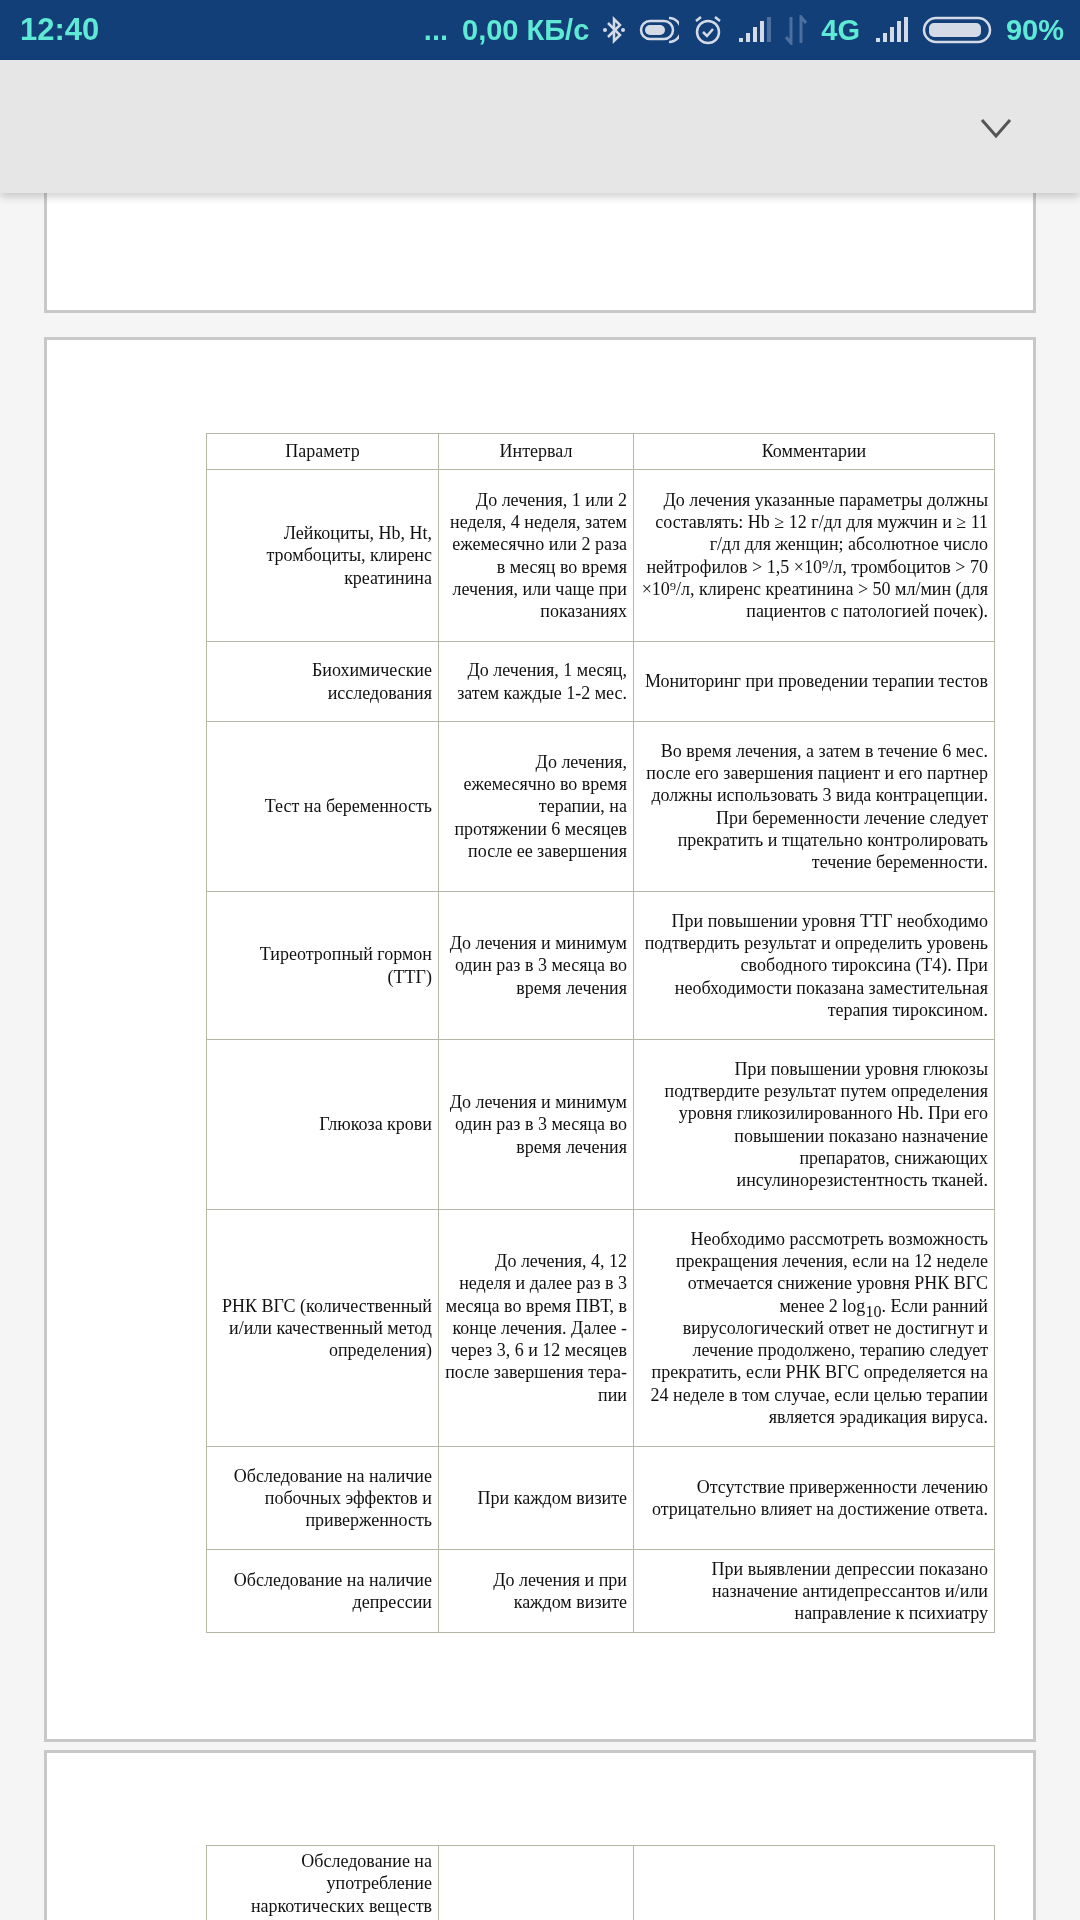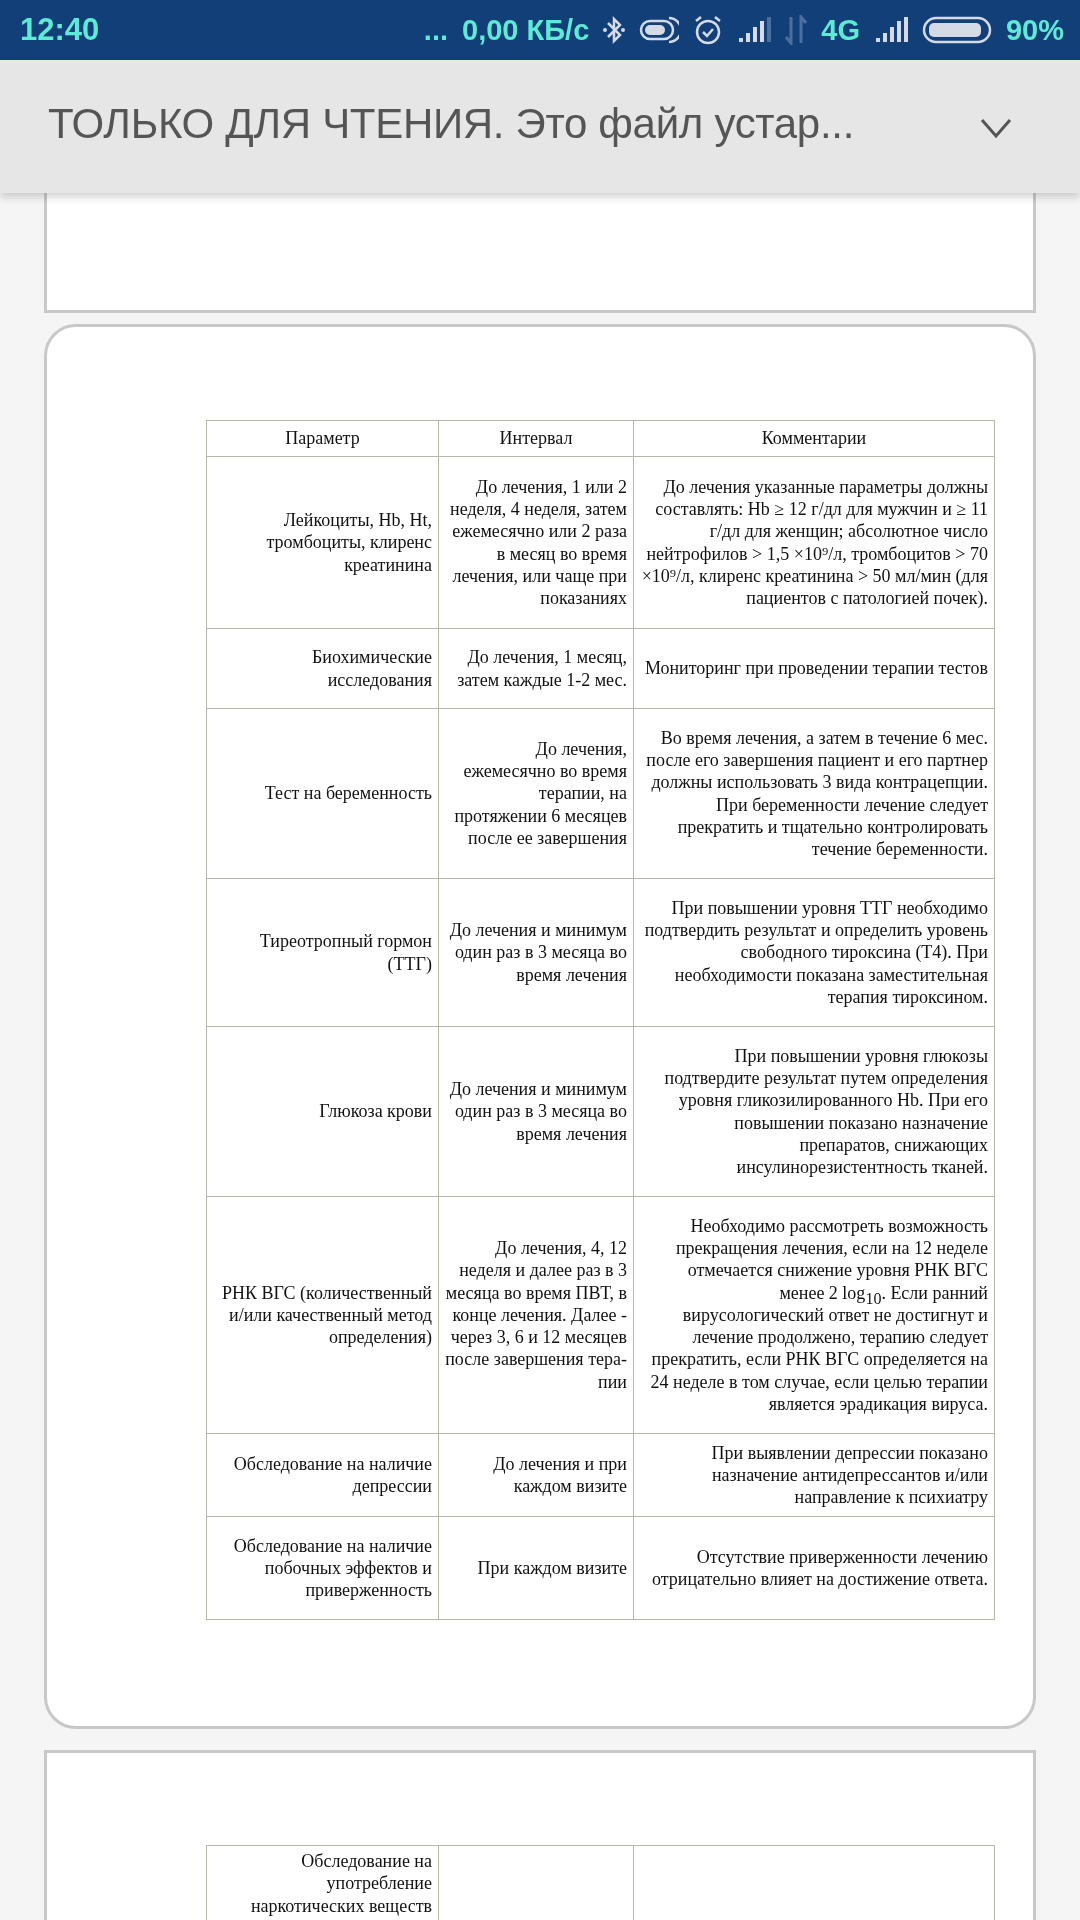--- a/index.html
+++ b/index.html
@@ -6,21 +6,21 @@
   body { width:1080px; height:1920px; overflow:hidden; background:#f5f5f5; position:relative; font-family:"Liberation Sans", sans-serif; }
   .statusbar { position:absolute; left:0; top:0; width:1080px; height:60px; background:#133f79; color:#5eead4; font-family:"Liberation Sans", sans-serif; font-weight:bold; }
   .sb-time { position:absolute; left:20px; top:12px; font-size:31px; }
   .sb-right { position:absolute; right:16px; top:12px; height:36px; display:flex; align-items:center; gap:14px; font-size:29px; }
   .sb-right svg { display:block; }
   .banner { position:absolute; left:0; top:60px; width:1080px; height:133px; background:#e6e6e6; box-shadow:0 4px 8px rgba(0,0,0,0.18); z-index:5; }
   .banner-text { position:absolute; left:48px; top:40px; font-size:42px; color:#555; font-family:"Liberation Sans", sans-serif; white-space:nowrap; letter-spacing:-0.3px; }
   .banner-chev { position:absolute; right:64px; top:48px; width:40px; height:40px; }
   .page { position:absolute; left:44px; width:986px; background:#fff; border:3px solid #c8c8c8; box-sizing:content-box; }
   .page1 { top:150px; height:157px; }
-  .page2 { top:324px; height:1399px;border-radius:32px; }
+  .page2 { top:337px; height:1399px; }
   .page3 { top:1750px; height:200px; }
   table.doc { position:absolute; border-collapse:collapse; font-family:"Liberation Serif", serif; font-size:18px; line-height:22.3px; color:#111; table-layout:fixed; }
   table.doc td, table.doc th { border:1.5px solid #b7b7a7; padding:4px 6px; vertical-align:middle; text-align:right; font-weight:normal; }
   table.doc th { text-align:center; height:27px; }
   .t1 { left:159px; top:93px; width:788px; }
   .t2 { left:159px; top:92px; width:788px; }
   sub { font-size:16px; line-height:0; }
 </style>
 </head>
 <body>
@@ -80,21 +80,20 @@
       <svg width="70" height="30" viewBox="0 0 70 30">
           <rect x="2" y="3" width="66" height="24" rx="12" fill="none" stroke="#d4dbe7" stroke-width="2.5"></rect>
           <rect x="7" y="8" width="52" height="14" rx="5" fill="#d4dbe7"></rect>
         </svg>
     </span>
     <span>90%</span>
   </div>
 </div>
 
 <div class="banner">
-  <span class="banner-text">ТОЛЬКО ДЛЯ ЧТЕНИЯ. Это файл устар...</span>
   <span class="banner-chev">
     <svg width="40" height="40" viewBox="0 0 40 40">
         <path d="M6 12 L20 28 L34 12" fill="none" stroke="#555" stroke-width="3"></path>
       </svg>
   </span>
 </div>
 
 <div class="page page1"></div>
 
 <div class="page page2">
@@ -133,29 +132,29 @@
     <tr style="height:170px">
       <td>Глюкоза крови</td>
       <td>До лечения и минимум один раз в 3 месяца во время лечения</td>
       <td>При повышении уровня глюкозы подтвердите результат путем определения уровня гликозилированного Hb. При его повышении показано назначение препаратов, снижающих инсулинорезистентность тканей.</td>
     </tr>
     <tr style="height:237px">
       <td>РНК ВГС (количественный и/или качественный метод определения)</td>
       <td>До лечения, 4, 12 неделя и далее раз в 3 месяца во время ПВТ, в конце лечения. Далее - через 3, 6 и 12 месяцев после завершения тера-пии</td>
       <td><span>Необходимо рассмотреть возможность прекращения лечения, если на 12 неделе отмечается снижение уровня РНК ВГС менее 2 log</span><sub>10</sub><span>. Если ранний вирусологический ответ не достигнут и лечение продолжено, терапию следует прекратить, если РНК ВГС определяется на 24 неделе в том случае, если целью терапии является эрадикация вируса.</span></td>
     </tr>
+    <tr style="height:103px">
+      <td>Обследование на наличие побочных эффектов и приверженность</td>
+      <td>При каждом визите</td>
+      <td>Отсутствие приверженности лечению отрицательно влияет на достижение ответа.</td>
+    </tr>
     <tr style="height:83px">
       <td>Обследование на наличие депрессии</td>
       <td>До лечения и при каждом визите</td>
       <td>При выявлении депрессии показано назначение антидепрессантов и/или направление к психиатру</td>
-    </tr>
-    <tr style="height:103px">
-      <td>Обследование на наличие побочных эффектов и приверженность</td>
-      <td>При каждом визите</td>
-      <td>Отсутствие приверженности лечению отрицательно влияет на достижение ответа.</td>
     </tr>
   </tbody>
     </table>
 </div>
 
 <div class="page page3" style="overflow:hidden">
   <table class="doc t2">
     <colgroup>
         <col style="width:232px">
         <col style="width:195px">

